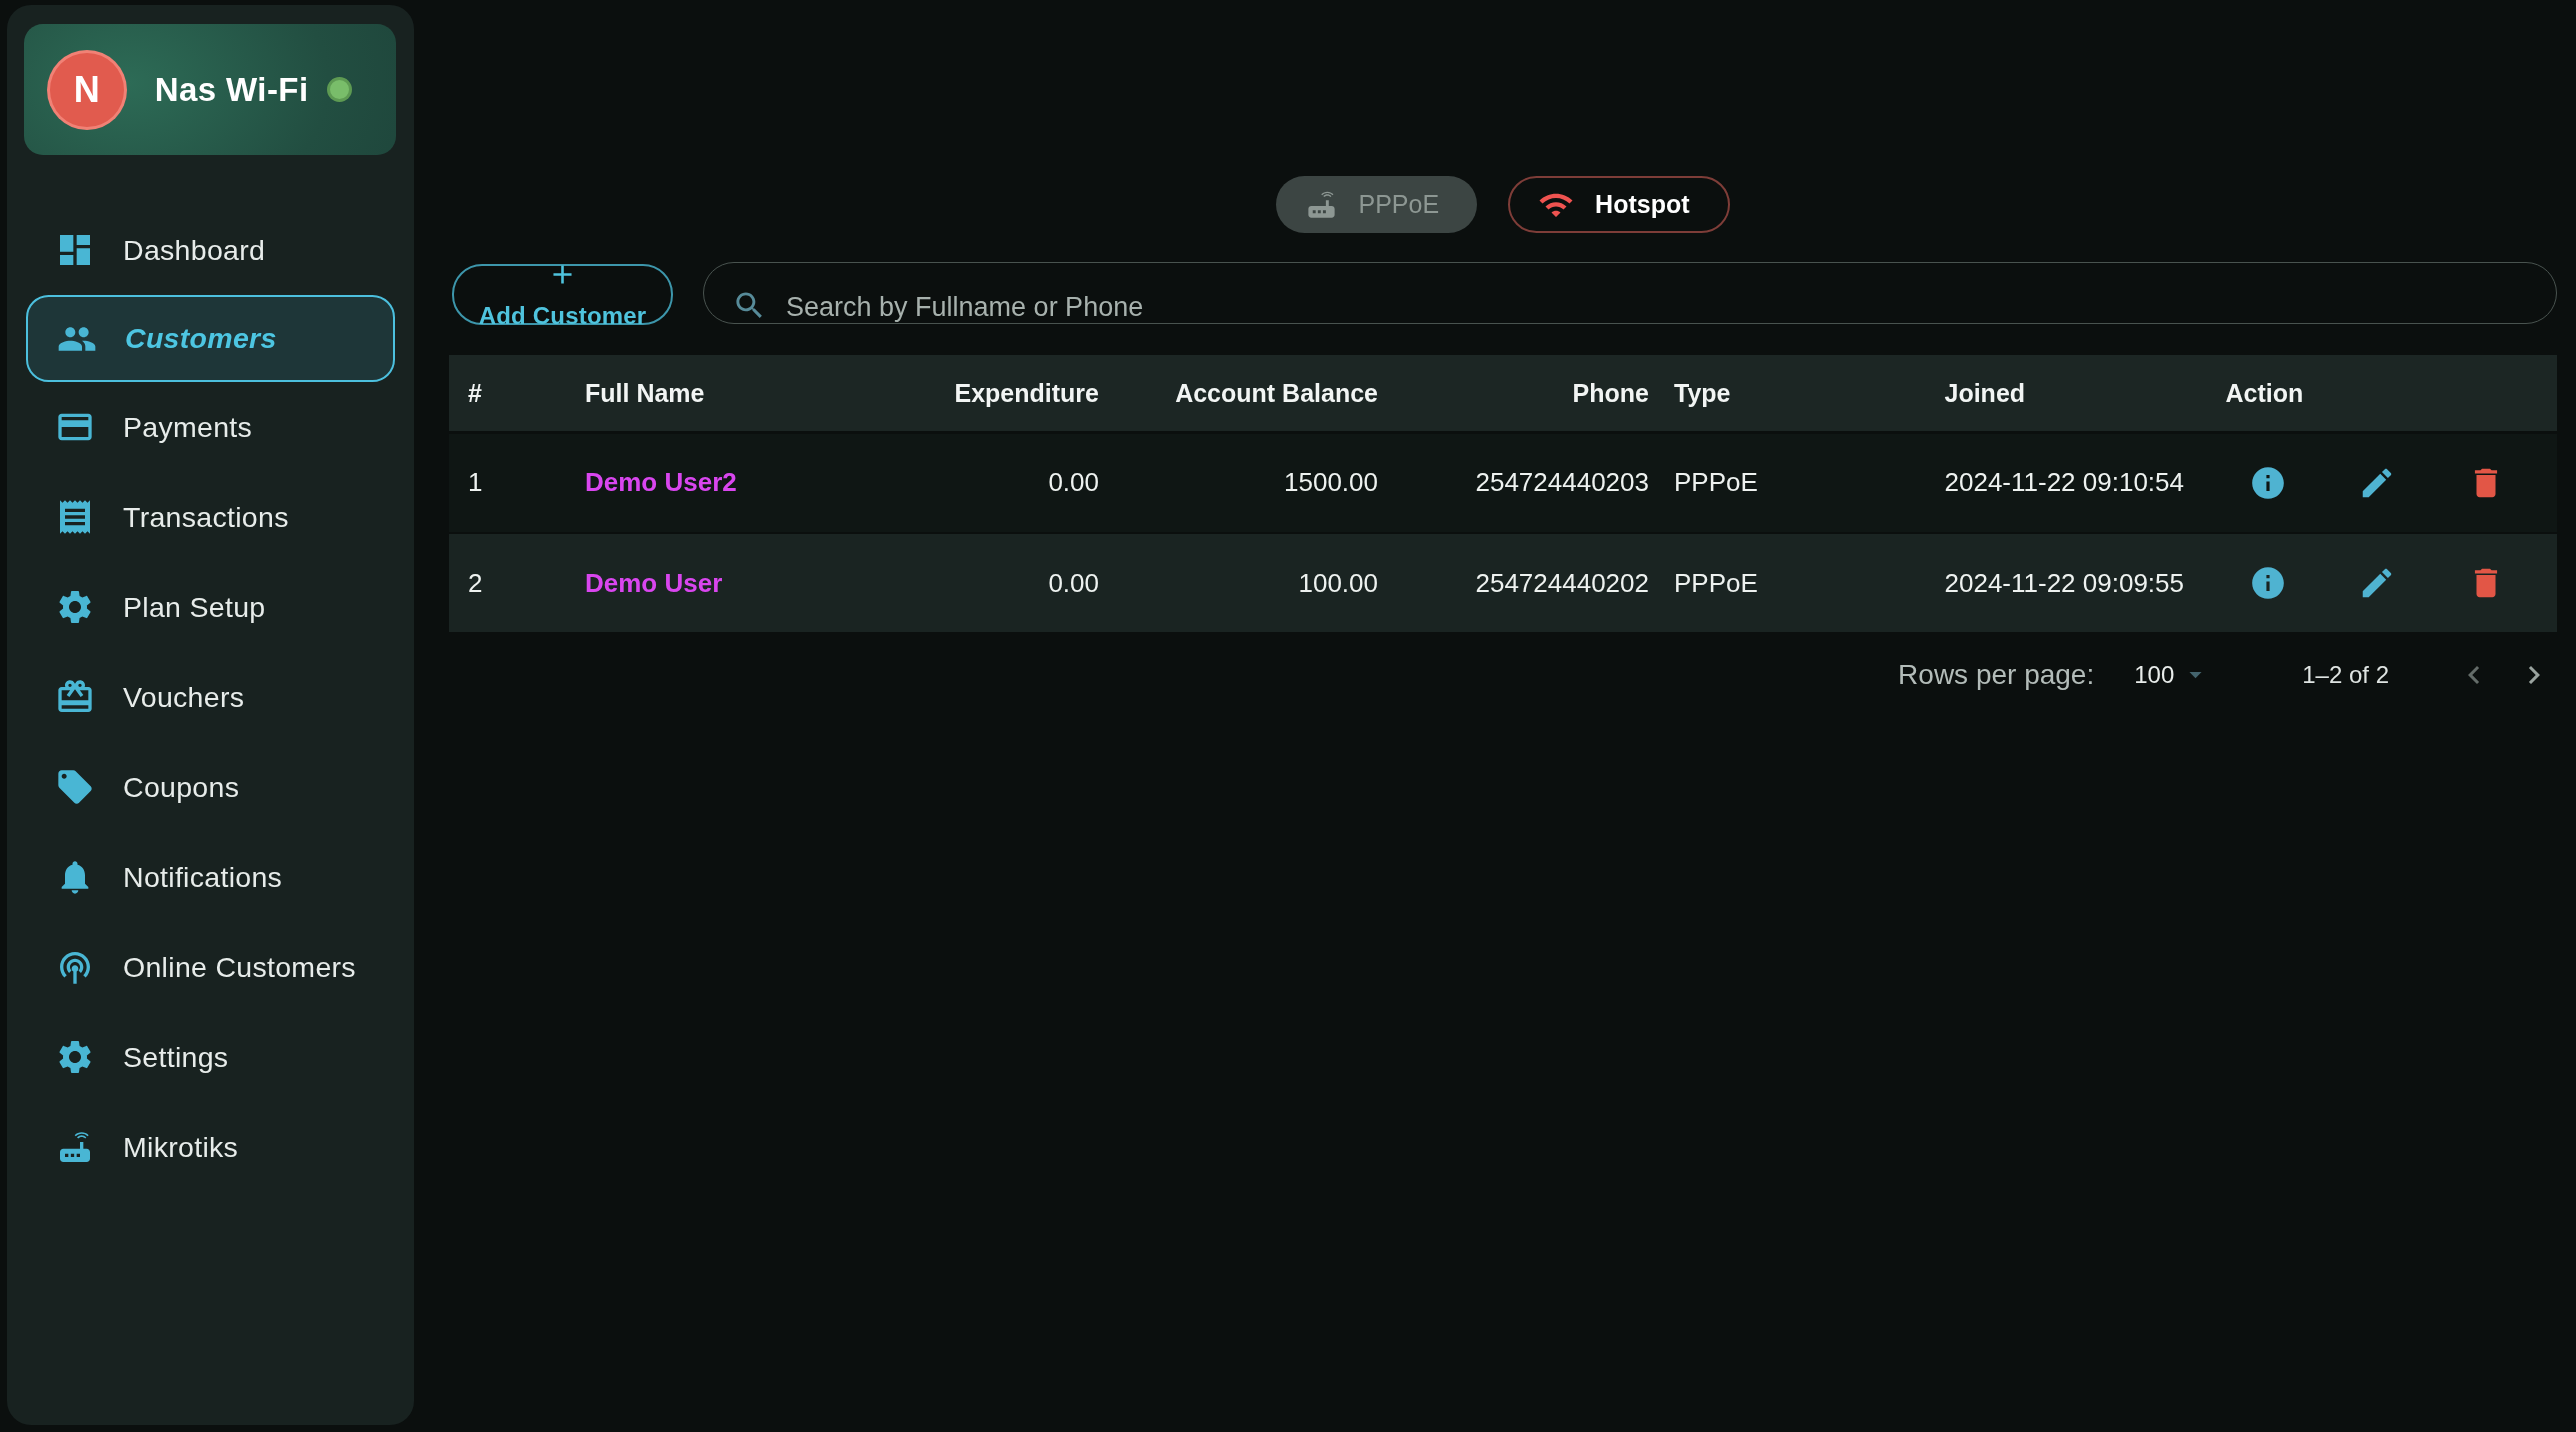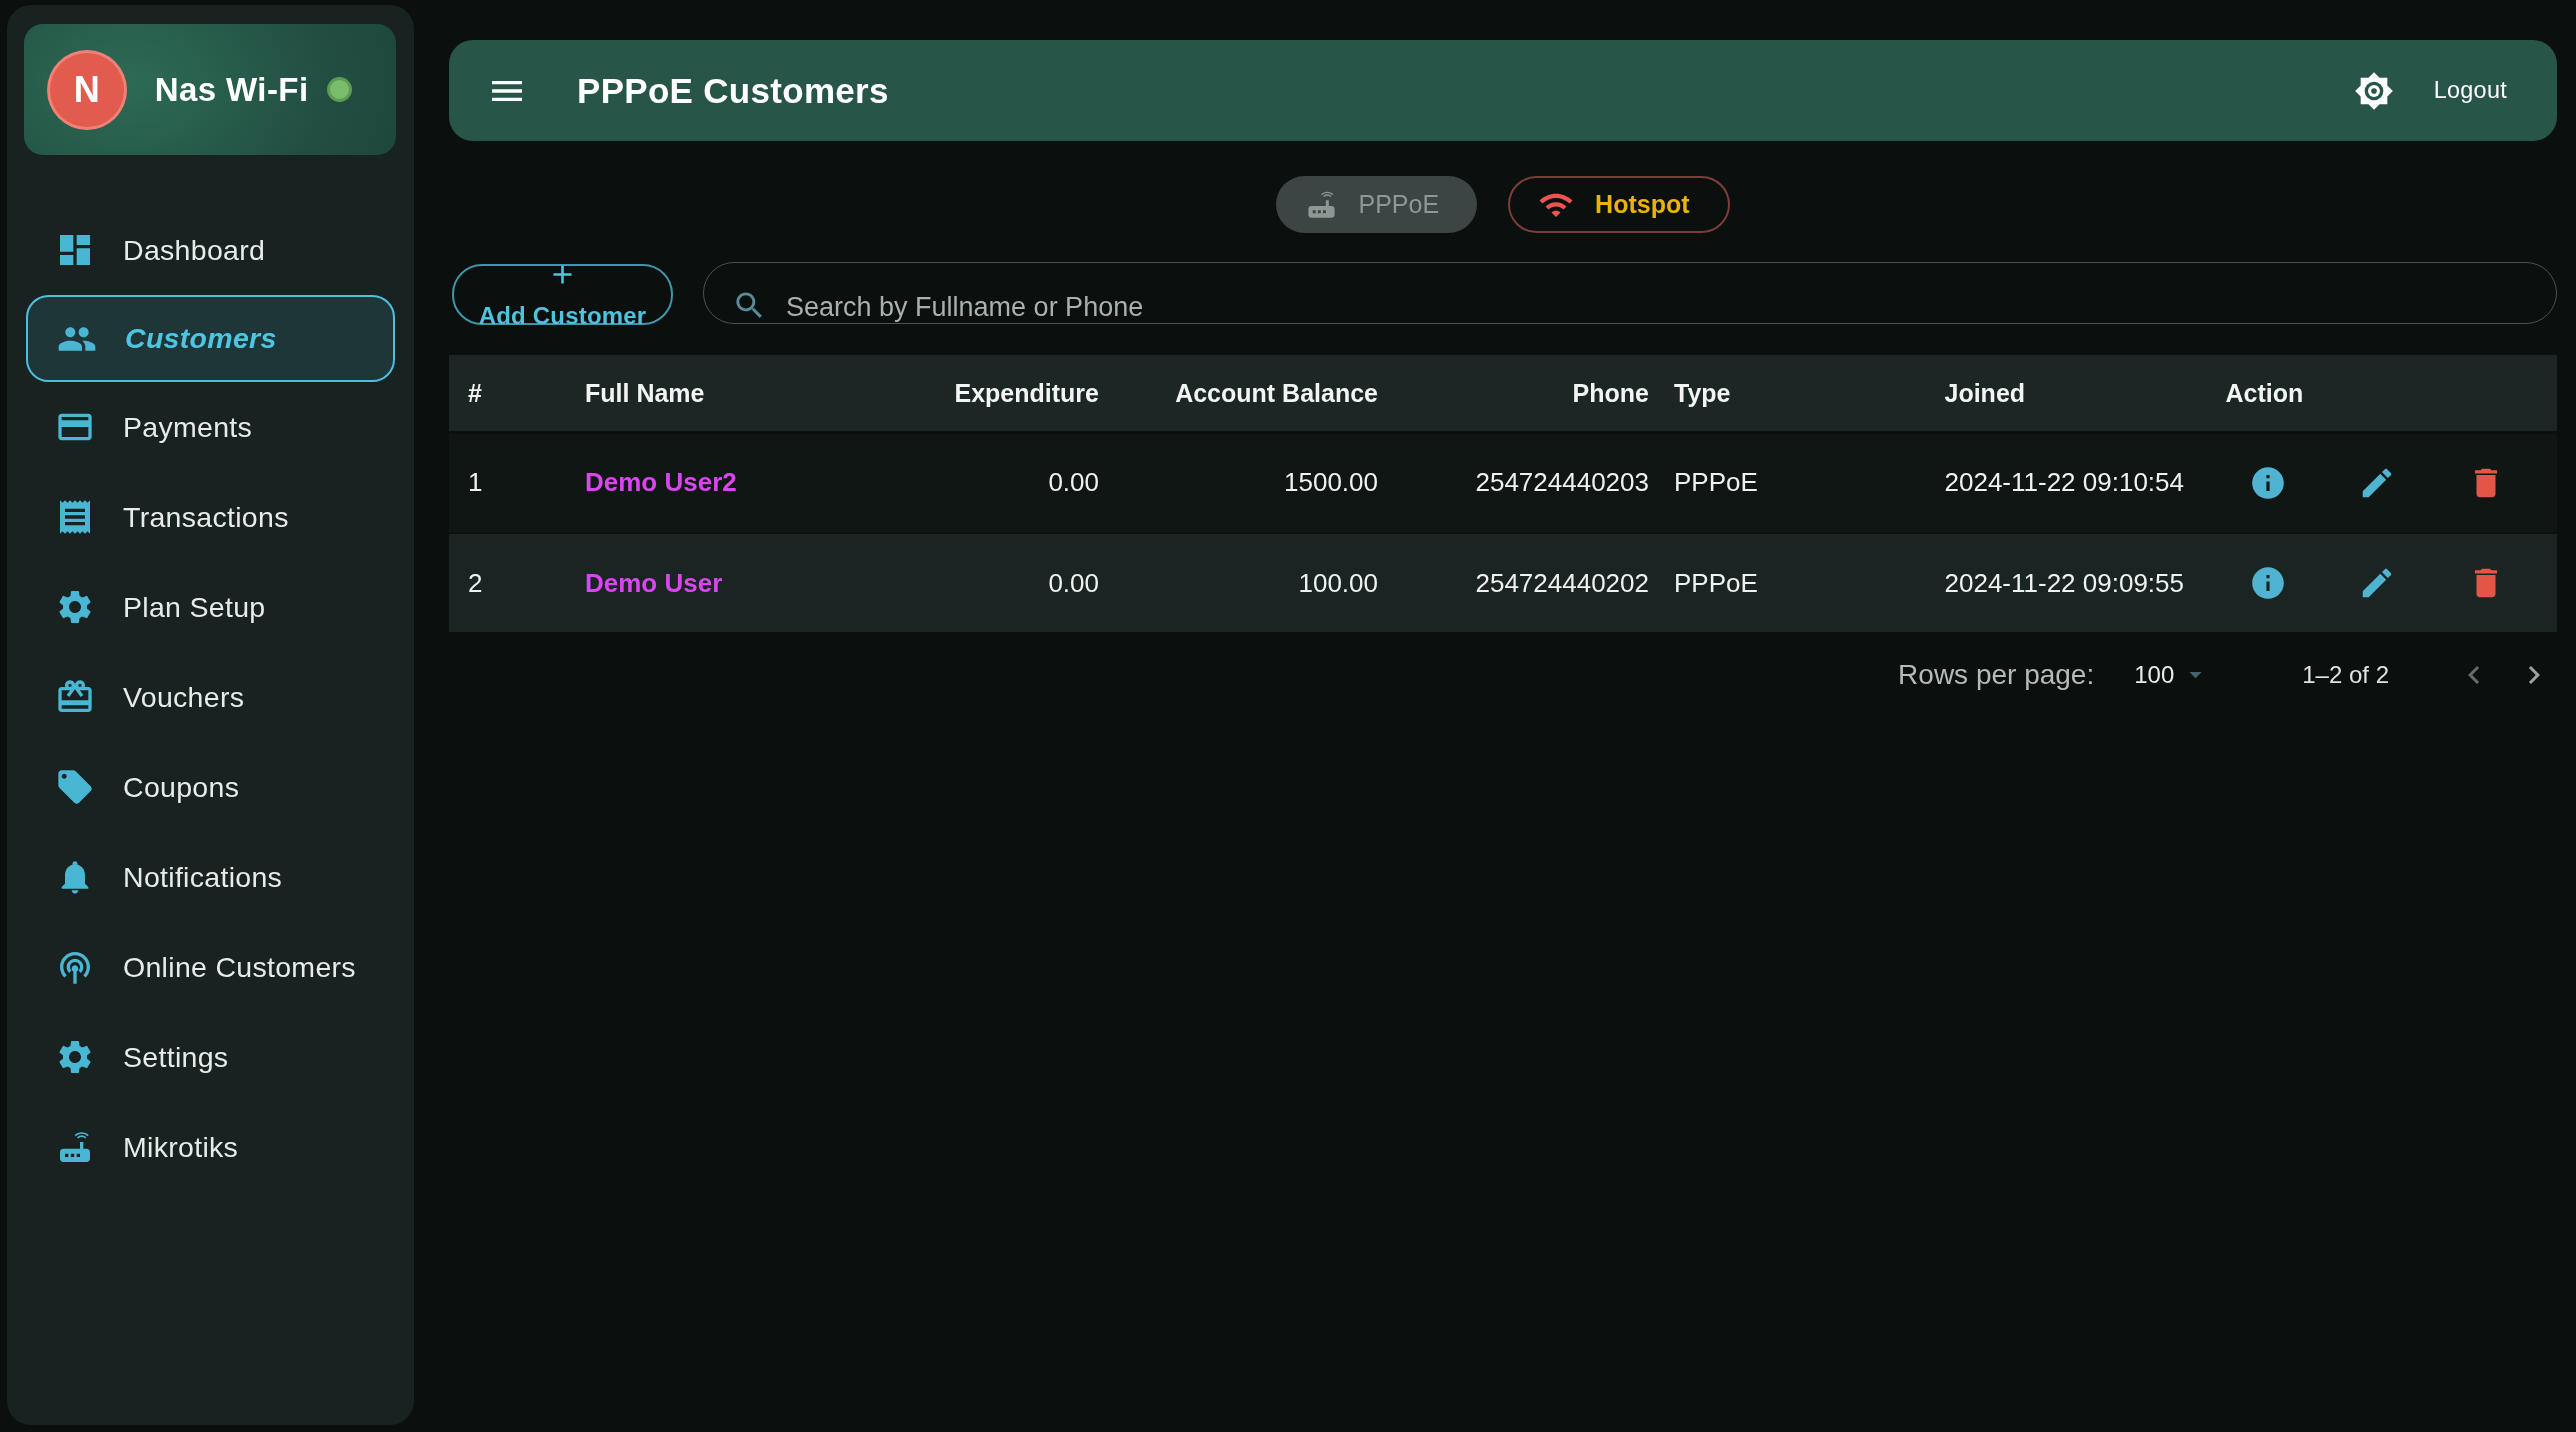--- a/index.html
+++ b/index.html
@@ -63,21 +63,21 @@
   .filter-row {
     position:absolute; left:449px; top:176px; width:2108px;
     display:flex; justify-content:center; gap:31px;
   }
   .pill { height:57px; border-radius:28.5px; display:flex; align-items:center; cursor:pointer; }
   .pill-pppoe { background:#3c4543; padding:0 38px 0 28px; }
   .pill-pppoe .pill-ic { width:35px; height:35px; color:#8d9793; }
   .pill-pppoe .pill-label { color:#8d9793; font-size:25px; font-weight:500; margin-left:19px; }
   .pill-hotspot { border:2.6px solid #7e3d38; padding:0 38px 0 28px; background:transparent; }
   .pill-hotspot .pill-ic { width:36px; height:36px; color:#ef5350; }
-  .pill-hotspot .pill-label { color:#eab308; font-size:25px; font-weight:700; margin-left:21px; }
+  .pill-hotspot .pill-label { color:#ffffff; font-size:25px; font-weight:700; margin-left:21px; }
   .pill-ic svg { width:100%; height:100%; display:block; }
 
   
   .add-btn {
     position:absolute; left:452px; top:264px; width:221px; height:61px;
     border:2.6px solid #3d96ab; border-radius:30px; background:transparent;
     display:flex; align-items:center; justify-content:center; gap:12px; cursor:pointer;flex-direction:column;
   }
   .add-btn .plus-ic { width:31px; height:31px; color:#4fc3dd; }
   .add-btn .plus-ic svg { width:100%; height:100%; }
@@ -236,37 +236,20 @@
         <span class="nav-ic">
             <svg viewBox="0 0 24 24" fill="currentColor">
               <path d="M20.2 4.9C19.1 3.8 17.6 3.2 16 3.2s-3.1.6-4.2 1.7l.7.7c.9-.9 2.2-1.5 3.5-1.5s2.6.5 3.5 1.5l.7-.7zm-1.4 1.4C17.9 5.4 17 5 16 5s-1.9.4-2.8 1.2l.7.7c.5-.5 1.3-.9 2.1-.9s1.6.3 2.1.9l.7-.6zM19 13h-2V9h-2v4H5c-1.1 0-2 .9-2 2v4c0 1.1.9 2 2 2h14c1.1 0 2-.9 2-2v-4c0-1.1-.9-2-2-2zM8 18H6v-2h2v2zm3.5 0h-2v-2h2v2zm3.5 0h-2v-2h2v2z"></path>
             </svg>
           </span>
         <span class="nav-label">Mikrotiks</span>
       </div>
     </nav>
   </aside>
 
-  <header class="topbar">
-    <span class="hamburger"><svg viewBox="0 0 24 24" fill="currentColor">
-          <path d="M3 18h18v-2H3v2zm0-5h18v-2H3v2zm0-7v2h18V6H3z"></path>
-        </svg></span>
-    <span class="page-title">PPPoE Customers</span>
-    <span class="topbar-right">
-      <span class="brightness">
-        <svg viewBox="0 0 24 24">
-          <path fill="#ffffff" d="M12 .69 15.31 4H20v4.69L23.31 12 20 15.31V20h-4.69L12 23.31 8.69 20H4v-4.69L.69 12 4 8.69V4h4.69z"></path>
-          <circle cx="12" cy="12" r="5.6" fill="#275547"></circle>
-          <circle cx="12" cy="12" r="3.6" fill="#ffffff"></circle>
-          <circle cx="12" cy="12" r="1.7" fill="#275547"></circle>
-        </svg>
-      </span>
-      <span class="logout">Logout</span>
-    </span>
-  </header>
 
   <div class="filter-row">
     <div class="pill pill-pppoe">
       <span class="pill-ic">
           <svg viewBox="0 0 24 24" fill="currentColor">
             <path d="M20.2 4.9C19.1 3.8 17.6 3.2 16 3.2s-3.1.6-4.2 1.7l.7.7c.9-.9 2.2-1.5 3.5-1.5s2.6.5 3.5 1.5l.7-.7zm-1.4 1.4C17.9 5.4 17 5 16 5s-1.9.4-2.8 1.2l.7.7c.5-.5 1.3-.9 2.1-.9s1.6.3 2.1.9l.7-.6zM19 13h-2V9h-2v4H5c-1.1 0-2 .9-2 2v4c0 1.1.9 2 2 2h14c1.1 0 2-.9 2-2v-4c0-1.1-.9-2-2-2zM8 18H6v-2h2v2zm3.5 0h-2v-2h2v2zm3.5 0h-2v-2h2v2z"></path>
           </svg>
         </span>
       <span class="pill-label">PPPoE</span>
     </div>

